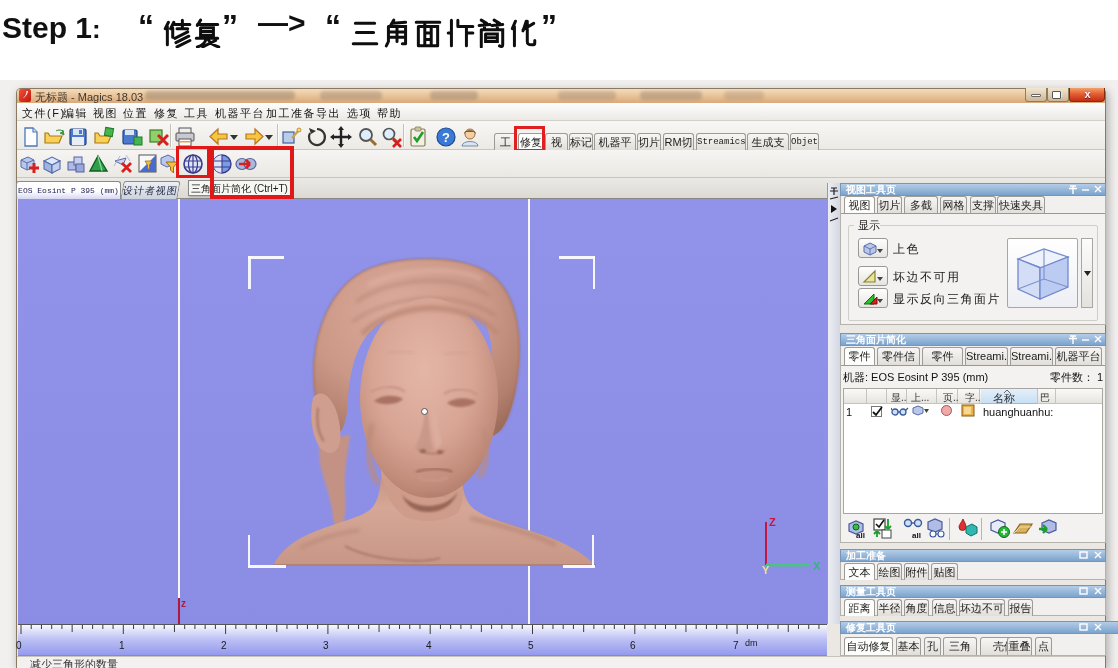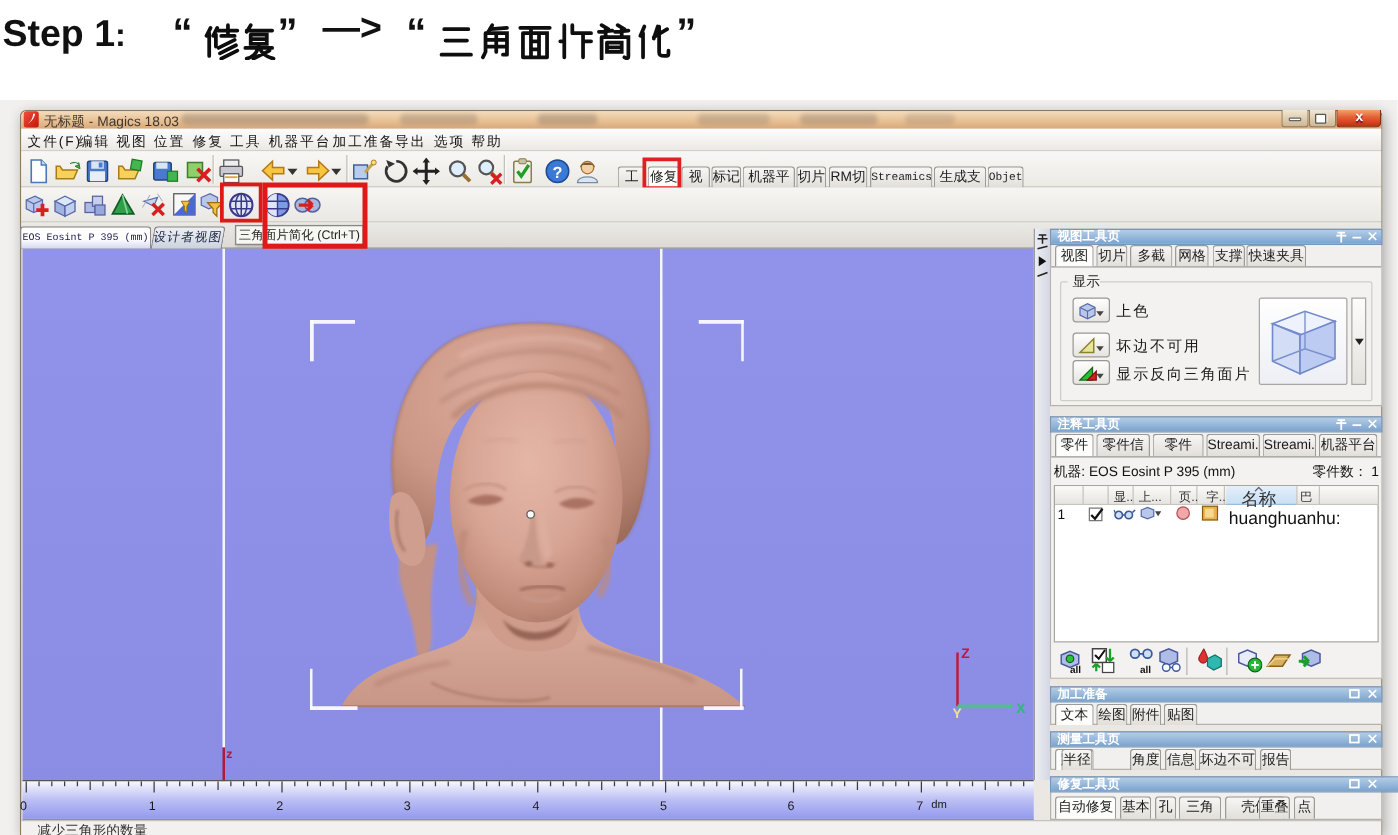--- a/index.html
+++ b/index.html
@@ -473,21 +473,21 @@
 <path d="M8 18 L34 8 L58 16 L32 27 Z" fill="#eef2fc" stroke="#7289cb" stroke-width="1.3"></path>
 <path d="M8 18 L8 48 L30 58 L30 27 Z" fill="#d3ddf6" stroke="#7289cb" stroke-width="1.3"></path>
 <path d="M58 16 L58 46 L30 58 L30 27 Z" fill="#bccbf2" stroke="#7289cb" stroke-width="1.3"></path>
 <path d="M8 48 L34 38 L58 46 M34 8 L34 38" fill="none" stroke="#7b90cc" stroke-width="1.1"></path>
 </svg>
 <div class="a" style="left:1081px;top:238px;width:12px;height:70px;background:linear-gradient(#fcfcfc,#e4e2dd);border:1px solid #a9a7a2"></div>
 <svg class="a" style="left:1083px;top:269px" width="9" height="8" viewBox="0 0 9 8">
     <path d="M1 2 L8 2 L4.5 7 Z" fill="#222"></path>
   </svg>
 <div class="a" style="left:840px;top:333px;width:266px;height:210px;background:#f1f0ee;border:1px solid #b5b2ac"></div>
-<div class="phead" style="left:840px;top:333px;width:266px">注释工具页</div>
+<div class="phead" style="left:840px;top:333px;width:266px">三角面片简化</div>
 <svg class="a" style="left:1068px;top:334px" width="36" height="11" viewBox="0 0 36 11">
     <g stroke="#fff" stroke-width="1.4" fill="none">
       <path d="M2 2 L8 2 M5 2 L5 7 M1 4.5 L9 4.5 M5 7 L5 10"></path>
       <path d="M14 6 L21 6"></path>
       <path d="M27 2 L33 8 M33 2 L27 8"></path>
     </g>
   </svg>
 <div class="tab tabact" style="left:844px;top:347px;width:31px;height:18px;line-height:17px">零件</div>
 <div class="tab" style="left:877px;top:347px;width:43px;height:18px;line-height:17px">零件信息</div>
 <div class="tab" style="left:922px;top:347px;width:41px;height:18px;line-height:17px">零件修..</div>
@@ -505,21 +505,21 @@
 <div class="a" style="left:906px;top:389px;width:1px;height:15px;background:#c6c4bf"></div>
 <div class="a" style="left:936px;top:389px;width:1px;height:15px;background:#c6c4bf"></div>
 <div class="a" style="left:957px;top:389px;width:1px;height:15px;background:#c6c4bf"></div>
 <div class="a" style="left:979px;top:389px;width:1px;height:15px;background:#c6c4bf"></div>
 <div class="a" style="left:1037px;top:389px;width:1px;height:15px;background:#c6c4bf"></div>
 <div class="a" style="left:1055px;top:389px;width:1px;height:15px;background:#c6c4bf"></div>
 <div class="a" style="left:891px;top:391px;font-size:10px;color:#333">显..</div>
 <div class="a" style="left:911px;top:391px;font-size:10px;color:#333">上...</div>
 <div class="a" style="left:943px;top:391px;font-size:10px;color:#333">页..</div>
 <div class="a" style="left:965px;top:391px;font-size:10px;color:#333">字..</div>
-<div class="a" style="left:993px;top:391px;font-size:14px;color:#333">名称</div>
+<div class="a" style="left:993px;top:391px;font-size:11px;color:#333">名称</div>
 <div class="a" style="left:1040px;top:391px;font-size:10px;color:#333">巴</div>
 <svg class="a" style="left:1003px;top:389px" width="8" height="5" viewBox="0 0 8 5">
     <path d="M1 4 L4 1 L7 4" stroke="#667" fill="none"></path>
   </svg>
 <div class="a" style="left:846px;top:406px;font-size:11px;color:#111">1</div>
 <div class="a" style="left:871px;top:406px;width:11px;height:11px;background:#fff;border:1px solid #777"></div>
 <svg class="a" style="left:871px;top:405px" width="13" height="13" viewBox="0 0 13 13">
     <path d="M2 7 L5 10 L11 2" stroke="#111" stroke-width="1.8" fill="none"></path>
   </svg>
 <svg class="a" style="left:891px;top:407px" width="18" height="10" viewBox="0 0 18 10">
@@ -531,21 +531,21 @@
   </svg>
 <svg class="a" style="left:911px;top:404px" width="18" height="13" viewBox="0 0 18 13">
     <path d="M2 4 L7 2 L12 4 L12 9 L7 11 L2 9 Z" fill="#b9c8ea" stroke="#5a6aa8" stroke-width="1"></path>
     <path d="M13 5 L18 5 L15.5 9 Z" fill="#444"></path>
   </svg>
 <div class="a" style="left:941px;top:405px;width:11px;height:11px;border-radius:50%;background:#f0a8a8;border:1.5px solid #b85050"></div>
 <svg class="a" style="left:961px;top:404px" width="14" height="13" viewBox="0 0 14 13">
     <rect x="1" y="1" width="12" height="11" fill="#e8b24c" stroke="#8a5a10"></rect>
     <rect x="3" y="3" width="7" height="7" fill="#f6d890"></rect>
   </svg>
-<div class="a" style="left:983px;top:406px;font-size:14px;color:#111">huanghuanhu:</div>
+<div class="a" style="left:983px;top:406px;font-size:11px;color:#111">huanghuanhu:</div>
 <svg class="a" style="left:846px;top:517px" width="22" height="22" viewBox="0 0 22 22">
     <path d="M3 7 L10 4 L17 7 L17 14 L10 17 L3 14 Z" fill="#aebce6" stroke="#4a5a9c" stroke-width="1.2"></path>
     <circle cx="10" cy="10" r="3" fill="#30c040" stroke="#106018"></circle>
   </svg>
 <svg class="a" style="left:872px;top:517px" width="22" height="22" viewBox="0 0 22 22">
     <rect x="2" y="2" width="11" height="11" fill="#fff" stroke="#444" stroke-width="1.2"></rect>
     <path d="M4 7 L7 10 L12 3" stroke="#111" stroke-width="1.6" fill="none"></path>
     <path d="M16 2 L16 12 M16 12 L13 9 M16 12 L19 9" stroke="#18a028" stroke-width="1.8" fill="none"></path>
     <path d="M5 20 L5 14 M5 14 L2 17 M5 14 L8 17" stroke="#18a028" stroke-width="1.8" fill="none"></path>
     <rect x="10" y="13" width="9" height="8" fill="#fff" stroke="#444"></rect>
@@ -600,21 +600,21 @@
 <div class="tab" style="left:931px;top:563px;width:27px;height:17px;line-height:16px">贴图</div>
 <div class="a" style="left:840px;top:585px;width:266px;height:31px;background:#f1f0ee;border:1px solid #b5b2ac"></div>
 <div class="phead" style="left:840px;top:585px;width:266px">测量工具页</div>
 <svg class="a" style="left:1078px;top:586px" width="26" height="11" viewBox="0 0 26 11">
     <g stroke="#fff" stroke-width="1.4" fill="none">
       <rect x="2" y="2" width="7" height="6"></rect>
       <path d="M17 2 L23 8 M23 2 L17 8"></path>
     </g>
   </svg>
 <div class="tab tabact" style="left:844px;top:599px;width:31px;height:17px;line-height:16px">距离</div>
-<div class="tab" style="left:849px;top:599px;width:25px;height:17px;line-height:16px">半径</div>
+<div class="tab" style="left:877px;top:599px;width:25px;height:17px;line-height:16px">半径</div>
 <div class="tab" style="left:904px;top:599px;width:25px;height:17px;line-height:16px">角度</div>
 <div class="tab" style="left:932px;top:599px;width:25px;height:17px;line-height:16px">信息</div>
 <div class="tab" style="left:959px;top:599px;width:46px;height:17px;line-height:16px">坏边不可用</div>
 <div class="tab" style="left:1008px;top:599px;width:25px;height:17px;line-height:16px">报告</div>
 <div class="a" style="left:840px;top:621px;width:266px;height:35px;background:#f1f0ee;border:1px solid #b5b2ac"></div>
 <div class="phead" style="left:840px;top:621px;width:295px">修复工具页</div>
 <svg class="a" style="left:1078px;top:622px" width="26" height="11" viewBox="0 0 26 11">
     <g stroke="#fff" stroke-width="1.4" fill="none">
       <rect x="2" y="2" width="7" height="6"></rect>
       <path d="M17 2 L23 8 M23 2 L17 8"></path>

